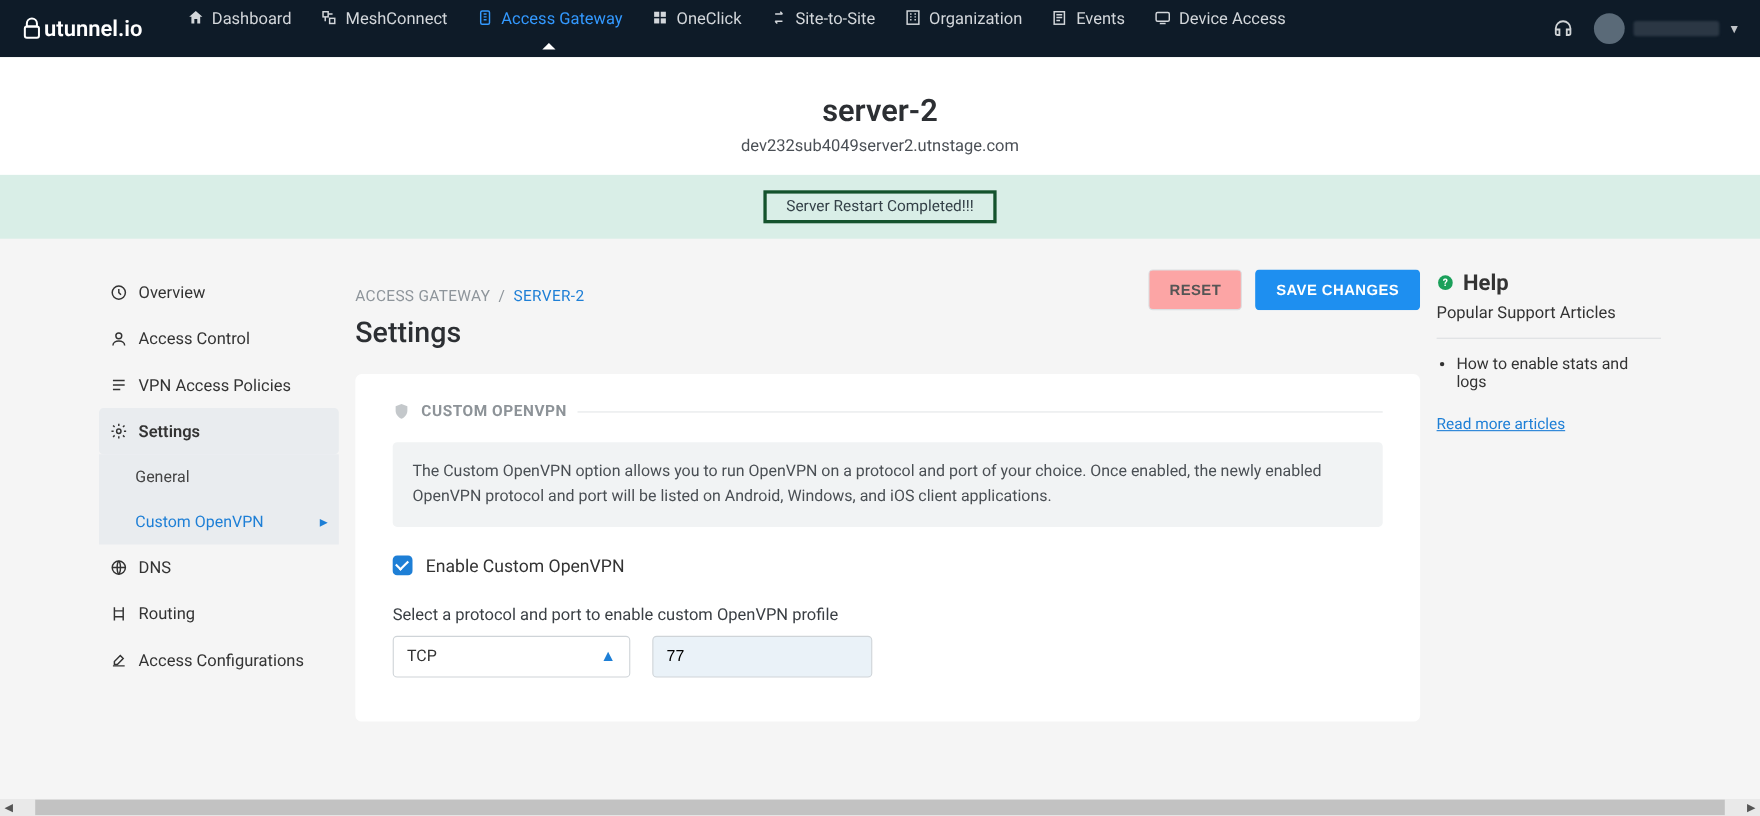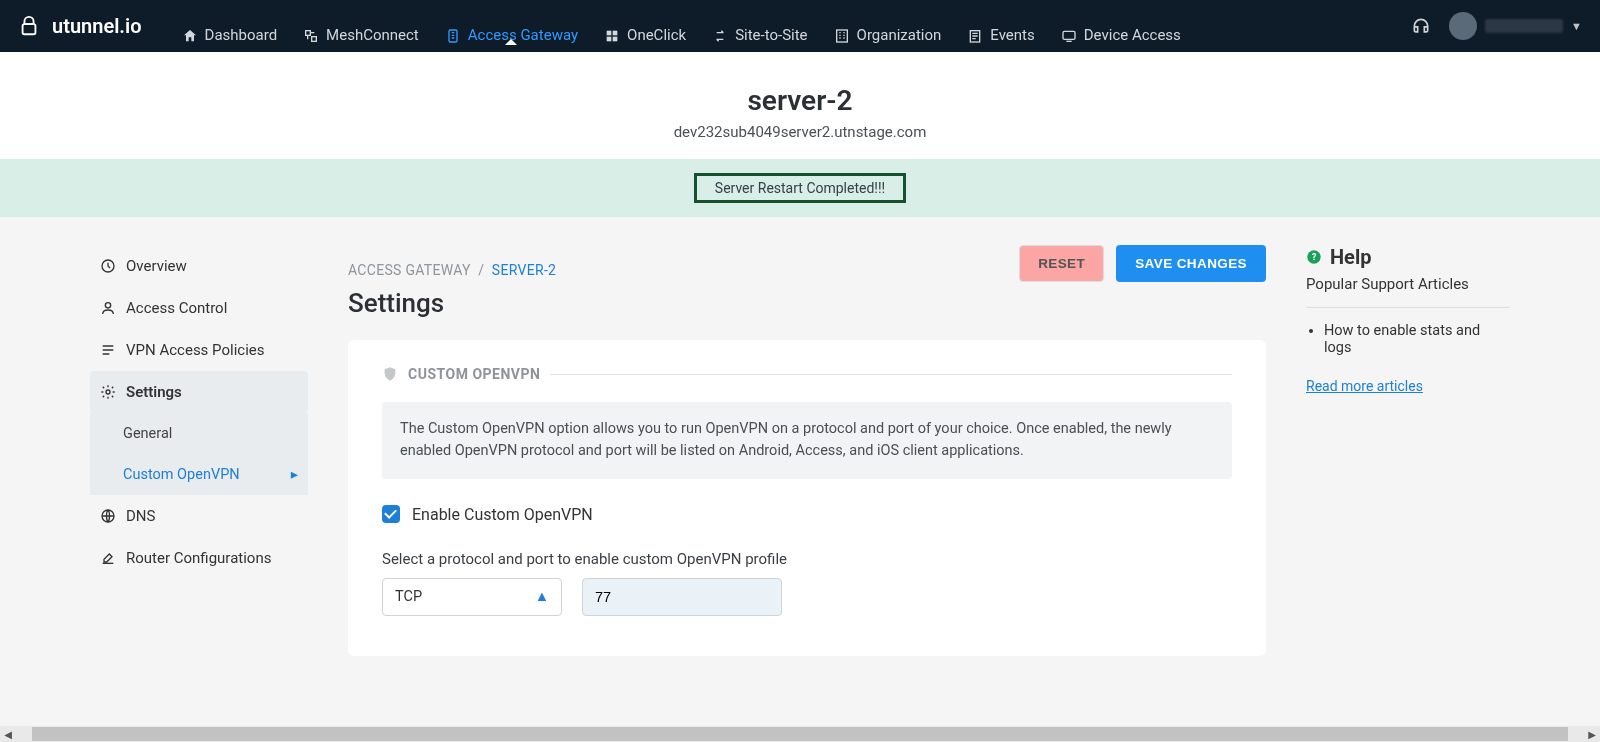--- a/index.html
+++ b/index.html
@@ -1,43 +1,43 @@
 <!DOCTYPE html>
 <html><head>
 <meta charset="utf-8">
 <style>
 * { box-sizing: border-box; margin: 0; padding: 0; }
 body { font-family: -apple-system, BlinkMacSystemFont, "Segoe UI", Roboto, Helvetica, Arial, sans-serif; background: #f5f5f5; color: #333; }
 
 
 .topnav { background: #0e1b28; color: #e5e8eb; display: flex; align-items: center; height: 52px; padding: 0 18px; }
-.logo { display: flex; align-items: center; gap: 12px; font-size: 20px; font-weight: 600; color: #fff; }
+.logo { display: flex; align-items: center; gap: 0; font-size: 20px; font-weight: 600; color: #fff; }
 .logo-icon { width: 22px; height: 22px; }
 .nav-items { display: flex; align-items: center; margin-left: 40px; gap: 26px; flex: 1; }
-.nav-item { display: flex; align-items: flex-end; gap: 7px; color: #d3d7db; font-size: 15px; cursor: pointer; position: relative; height: 36px; }
+.nav-item { display: flex; align-items: flex-start; gap: 7px; color: #d3d7db; font-size: 15px; cursor: pointer; position: relative; height: 36px; }
 .nav-item.active { color: #3399ff; }
 .nav-item.active::after { content:""; position:absolute; bottom:-1px; left:50%; transform:translateX(-50%); width:0; height:0; border-left:6px solid transparent; border-right:6px solid transparent; border-bottom:6px solid #fff; }
 .nav-right { display: flex; align-items: center; gap: 18px; margin-left: auto; }
 .avatar { width: 28px; height: 28px; border-radius: 50%; background: #5a6a78; }
 .user-name-blur { width: 78px; height: 14px; background: #2b3744; border-radius: 3px; filter: blur(1px); }
 .caret { font-size: 11px; color: #c0c4c8; }
 
 .icon { width: 16px; height: 16px; display:inline-block; }
 
 
 .page-header { background: #fff; text-align: center; padding: 32px 0 18px; }
 .server-name { font-size: 28px; font-weight: 600; color: #2c2f33; }
 .server-sub  { font-size: 15px; color: #4b5056; margin-top: 6px; }
 
 
 .alert-bar { background: #d9eee7; padding: 14px 0; text-align: center; }
 .alert-box { display: inline-block; border: 3px solid #14532d; background: #d9eee7; padding: 4px 18px; font-size: 14px; color: #344148; }
 
 
-.layout { display: flex; padding: 28px 90px 40px; gap: 40px; }
+.layout { display: flex; padding: 28px 90px 40px; gap: 15px; }
 .sidebar { width: 218px; }
 .main    { flex: 1; }
 .help    { width: 204px; }
 
 
 .side-item { display:flex; align-items:center; gap:10px; padding:12px 10px; font-size:15px; color:#333; cursor:pointer; border-radius:4px; }
 .side-item.group-open { background:#e9ecef; font-weight:600; }
 .sub-group { background:#e9ecef; border-left:3px solid transparent; }
 .sub-item { padding:12px 10px 12px 30px; font-size:14.5px; color:#444; cursor:pointer; display:flex; align-items:flex-start; justify-content:space-between; }
 .sub-item.active { color:#1e7fd6; }
@@ -57,21 +57,21 @@
 .section-rule { flex:1; height:1px; background:#e3e6e8; }
 .info-box { background:#f1f3f4; border-radius:4px; padding:16px 18px; margin-top:20px; font-size:14.5px; line-height:1.55; color:#4a4f54; }
 
 .checkbox-row { display:flex; align-items:center; gap:12px; margin-top:26px; }
 .chk { width:18px; height:18px; border-radius:4px; background:#1e7fd6; position:relative; cursor:pointer; }
 .chk::after { content:""; position:absolute; left:5px; top:2px; width:5px; height:9px; border:solid #fff; border-width:0 2px 2px 0; transform:rotate(45deg); }
 
 .field-label { margin-top:26px; font-size:15px; color:#3a3f44; }
 .field-row { display:flex; gap:20px; margin-top:10px; }
 .select, .input { height:38px; border:1px solid #cfd4d8; border-radius:4px; background:#fff; font-size:14.5px; padding:0 12px; }
-.select { width:180px; display:flex; align-items:center; justify-content:space-between; cursor:pointer; }
+.select { width:216px; display:flex; align-items:center; justify-content:space-between; cursor:pointer; }
 .input  { width:200px; background:#eaf2f8; }
 .sel-caret { color:#1e7fd6; }
 
 
 .help h2 { font-size:20px; font-weight:700; display:flex; align-items:center; gap:8px; }
 .help-sub { font-size:15px; margin-top:6px; color:#333; }
 .help-divider { height:1px; background:#dcdfe2; margin:14px 0; }
 .help ul { padding-left:18px; font-size:14.5px; color:#333; }
 .help ul li { margin:6px 0; }
 .help-link { color:#1e7fd6; text-decoration:underline; cursor:pointer; display:inline-block; margin-top:16px; font-size:14px; }
@@ -212,24 +212,30 @@
     </div>
     <div class="side-item">
       <svg class="icon" viewBox="0 0 24 24" fill="none" stroke="currentColor" stroke-width="2">
           <circle cx="12" cy="12" r="9"></circle>
           <path d="M3 12h18M12 3c3 3 3 15 0 18M12 3c-3 3-3 15 0 18"></path>
         </svg>
       <span>DNS</span>
     </div>
     <div class="side-item">
       <svg class="icon" viewBox="0 0 24 24" fill="none" stroke="currentColor" stroke-width="2">
+          <path d="M6 3v18M18 3v18M6 8h12M6 16h12"></path>
+        </svg>
+      <span>Routing</span>
+    </div>
+    <div class="side-item">
+      <svg class="icon" viewBox="0 0 24 24" fill="none" stroke="currentColor" stroke-width="2">
           <path d="M14 6l4 4-8 8H6v-4z"></path>
           <path d="M4 20h16"></path>
         </svg>
-      <span>Router Configurations</span>
+      <span>Access Configurations</span>
     </div>
   </div>
 
   <div class="main">
     <div class="crumb-row">
       <div class="crumbs">
         <span>ACCESS GATEWAY</span>
         &nbsp;/&nbsp;
         <span class="crumb-link">SERVER-2</span>
       </div>
@@ -242,21 +248,21 @@
 
     <div class="card">
       <div class="section-title">
         <svg class="icon" viewBox="0 0 24 24" fill="#c4c8cb">
             <path d="M12 2l8 3v6c0 5-3.5 9-8 11-4.5-2-8-6-8-11V5z"></path>
           </svg>
         <span>CUSTOM OPENVPN</span>
         <div class="section-rule"></div>
       </div>
 
-      <div class="info-box">The Custom OpenVPN option allows you to run OpenVPN on a protocol and port of your choice. Once enabled, the newly enabled OpenVPN protocol and port will be listed on Android, Access, and iOS client applications.</div>
+      <div class="info-box">The Custom OpenVPN option allows you to run OpenVPN on a protocol and port of your choice. Once enabled, the newly enabled OpenVPN protocol and port will be listed on Android, Windows, and iOS client applications.</div>
 
       <div class="checkbox-row">
         <div class="chk"></div>
         <span>Enable Custom OpenVPN</span>
       </div>
 
       <div class="field-label">Select a protocol and port to enable custom OpenVPN profile</div>
       <div class="field-row">
         <div class="select">
           <span>TCP</span>

